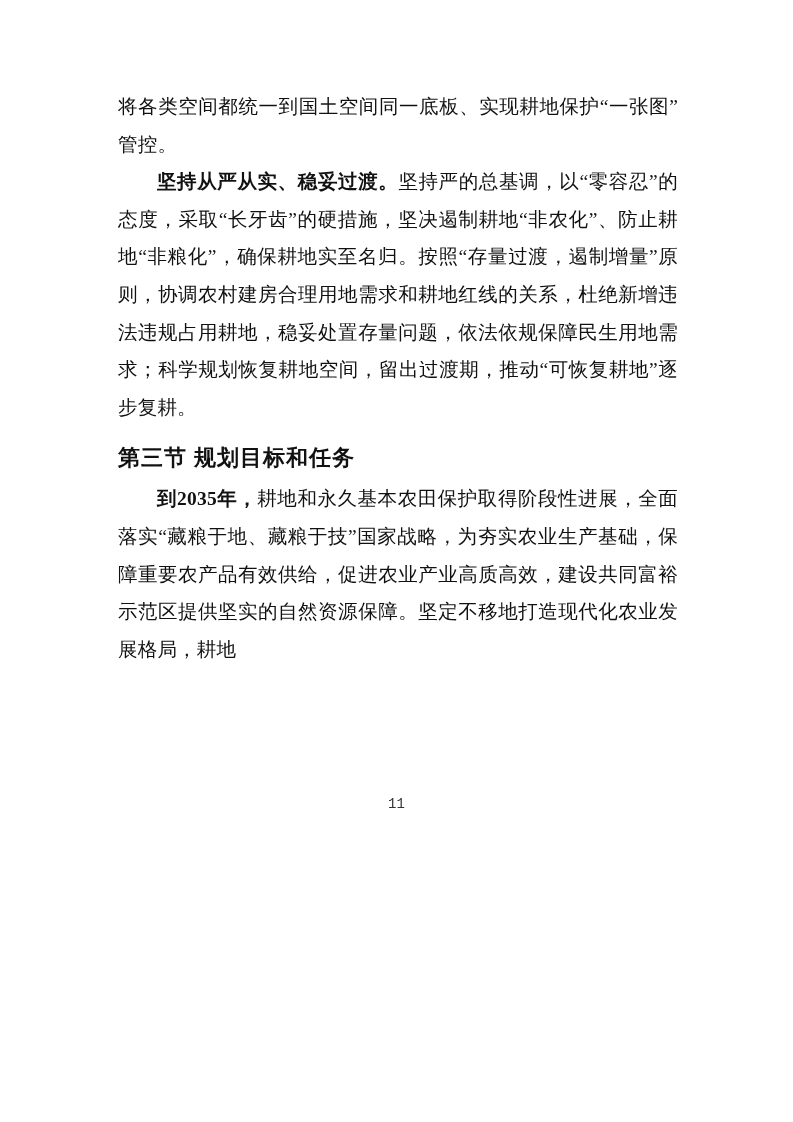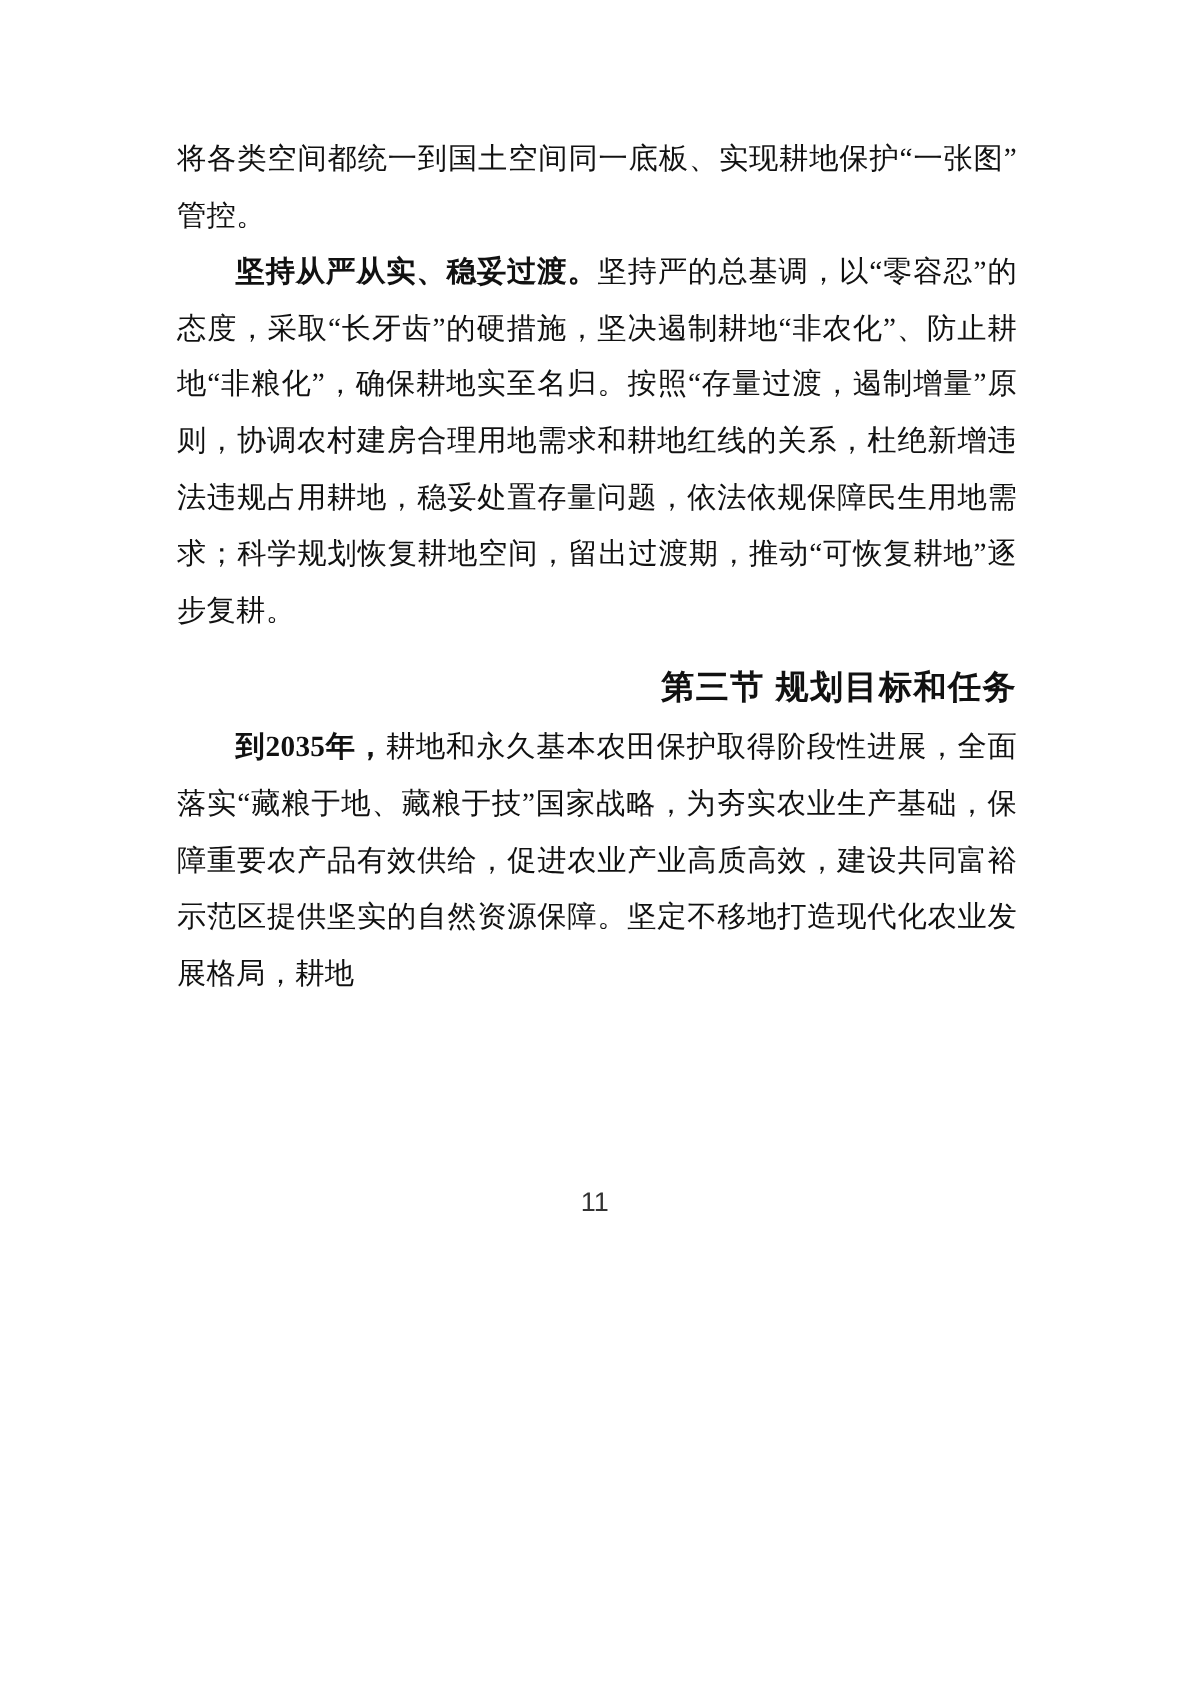--- a/index.html
+++ b/index.html
@@ -35,34 +35,34 @@
   .para .lead {
     font-weight: bold;
     margin-top: 32px;
   }
   .section-heading {
     margin: 16px 0 6px 0;
     font-family: "Liberation Sans", "DejaVu Sans", sans-serif;
     font-weight: bold;
     font-size: 22px;
     line-height: 32px;
-    text-align: right;
+    text-align: left;
     color: #111111;
     letter-spacing: 1px;
   }
   .page-footer {
     position: absolute;
     left: 0;
     bottom: 52px;
     width: 100%;
     text-align: center;
   }
   .page-number {
-    font-family: Liberation Sans, sans-serif;
-    font-size: 18px;
+    font-family: Liberation Mono, monospace;
+    font-size: 14px;
     color: #333333;
   }
 </style>
 </head>
 <body>
 
 <div class="page">
   <main class="body-text">
 
     <p class="para"><span>将各类空间都统一到国土空间同一底板、实现耕地保护“一张图”管控。</span></p>

